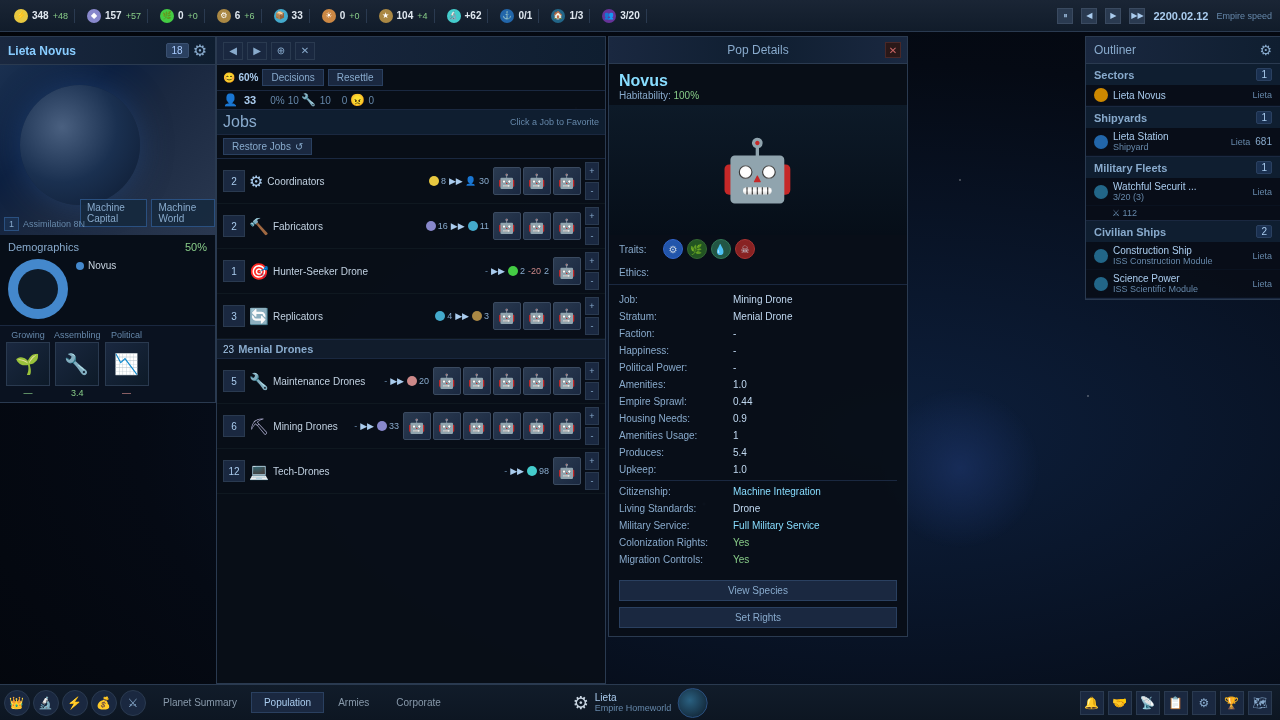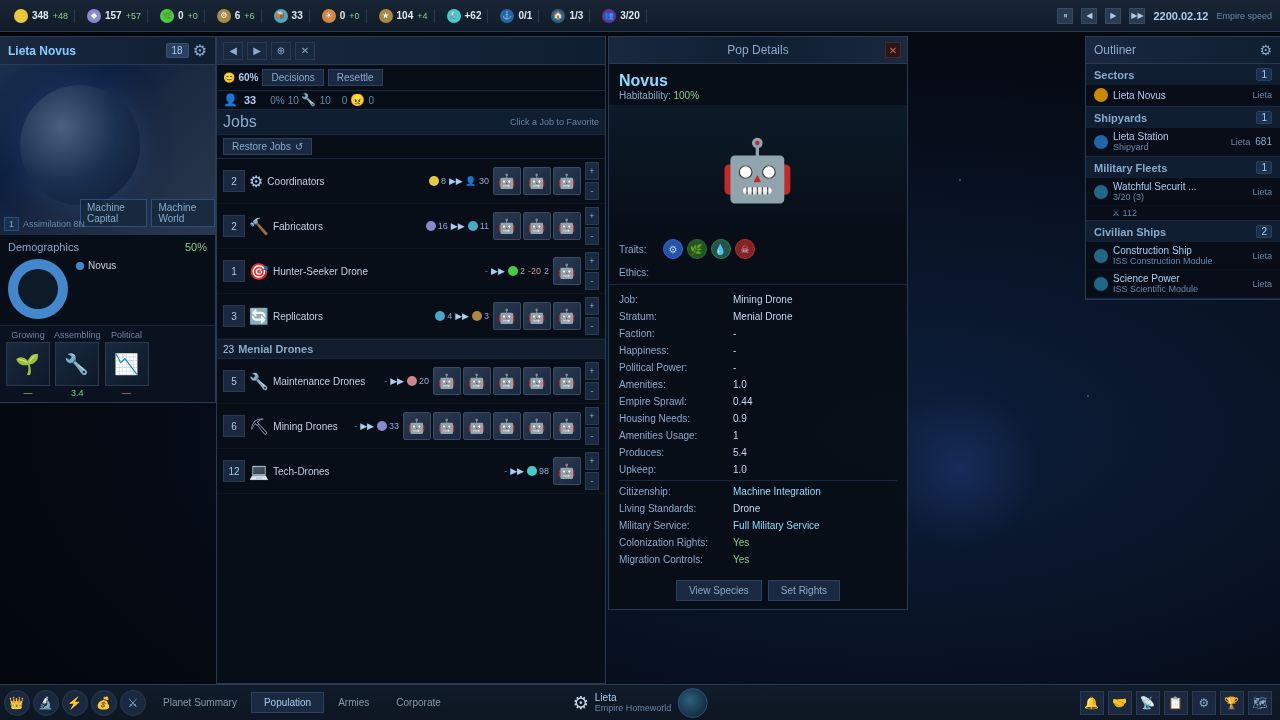--- a/index.html
+++ b/index.html
@@ -562,20 +562,21 @@
       color: #88ddff;
     }
 
     .info-val.pos { color: #88cc88; }
 
     .pop-action-btns {
       display: flex;
       gap: 6px;
       padding: 8px 10px;
       justify-content: center;
+      flex-direction: column;
     }
 
     .action-btn {
       padding: 4px 12px;
       background: #1a2840;
       border: 1px solid #2a4060;
       color: #88aacc;
       font-size: 10px;
       cursor: pointer;
     }

